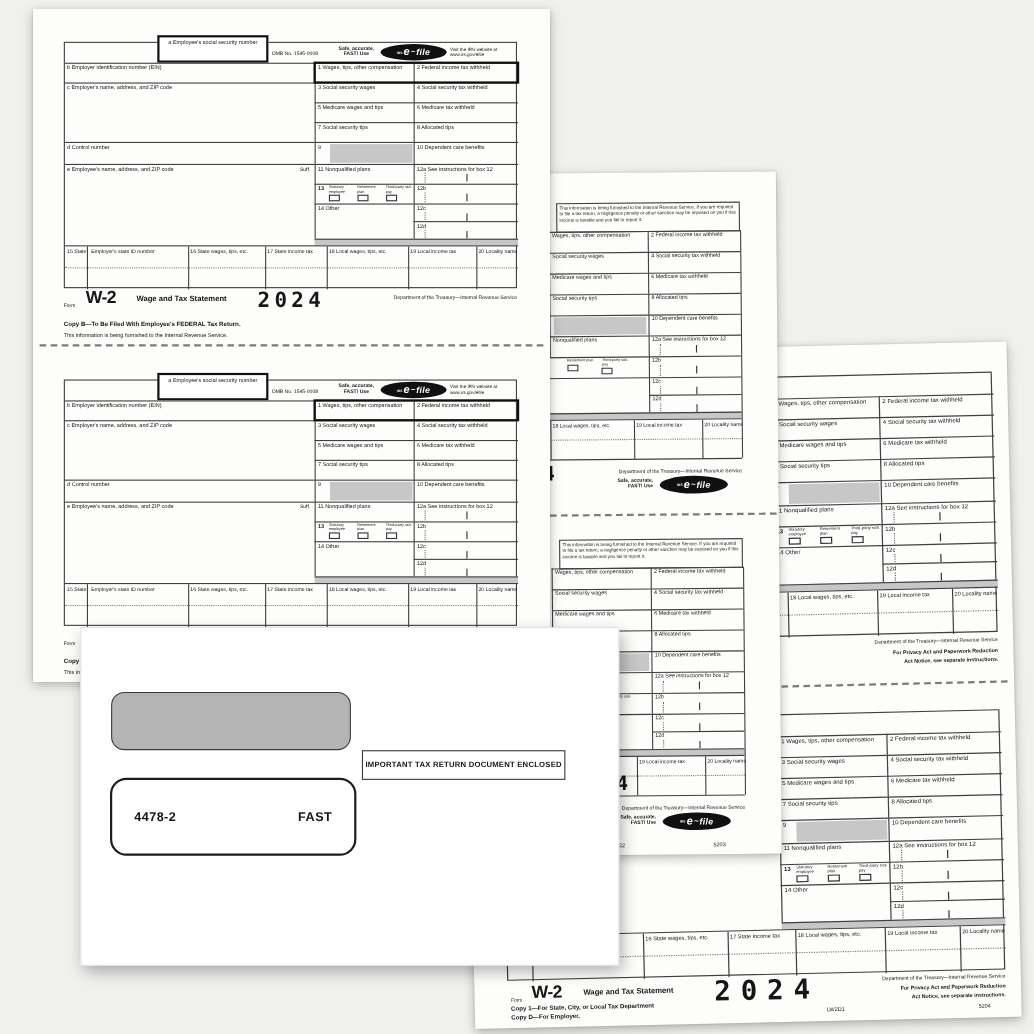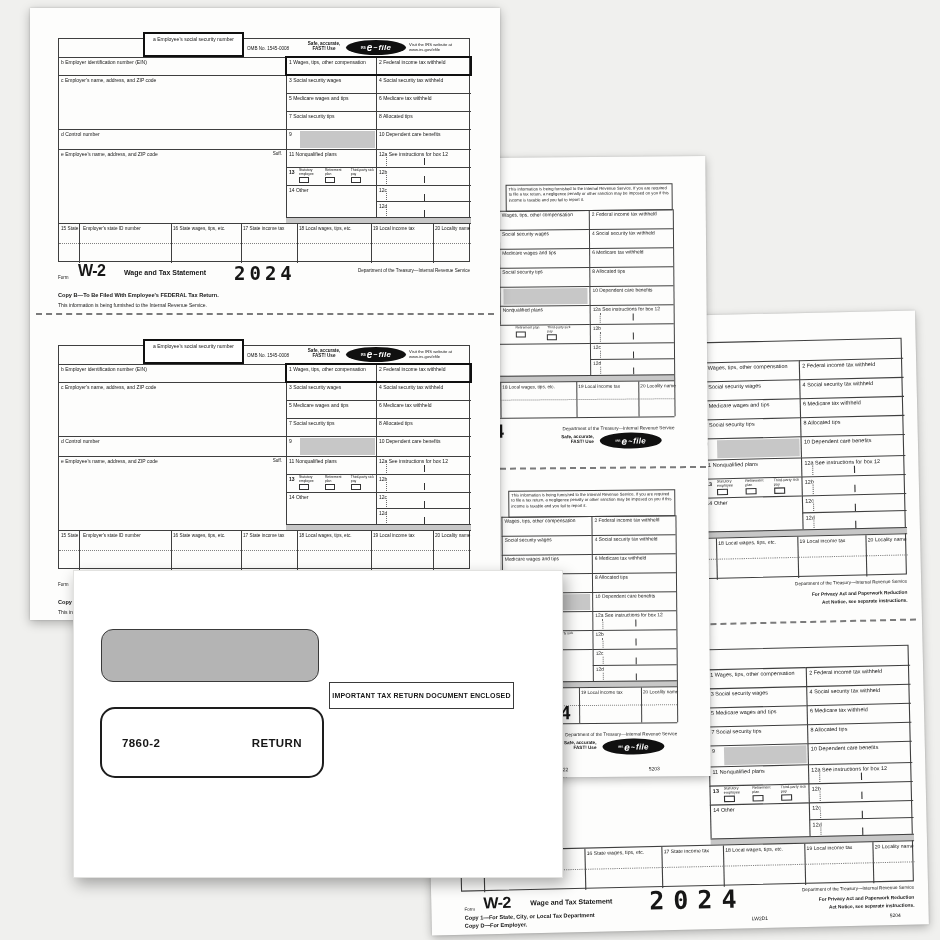--- a/index.html
+++ b/index.html
@@ -475,19 +475,19 @@
       <span class="fcopy" style="left:0;top:30px">Copy B—To Be Filed With Employee's FEDERAL Tax Return.</span>
       <span class="finfo" style="left:0;top:40px">This information is being furnished to the Internal Revenue Service.</span>
     </div>
   </div>
 </div>
 </div>
 
 <div class="envelope" style="left:73px;top:570px;width:490px;height:308px">
   <div class="winT" style="left:27px;top:58px;width:218px;height:53px"></div>
   <div class="winB" style="left:26px;top:136px;width:224px;height:71px">
-    <span>7860-2</span>
-    <span>RETURN</span>
+    <span>4478-2</span>
+    <span>FAST</span>
   </div>
   <div class="envN" style="left:255px;top:111px;width:185px;height:27px">
     <span>IMPORTANT TAX RETURN DOCUMENT ENCLOSED</span>
   </div>
 </div>
 
 </body></html>

